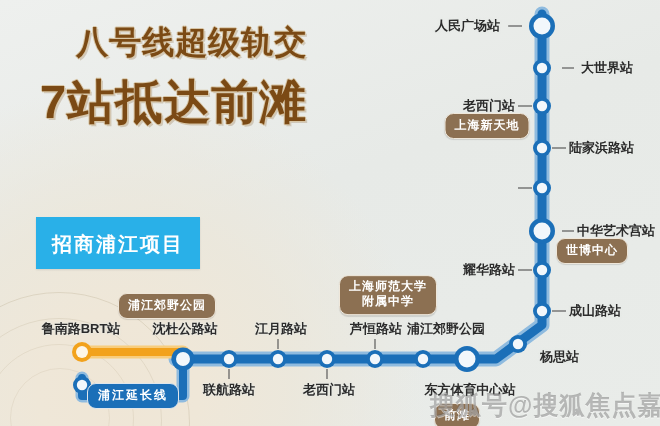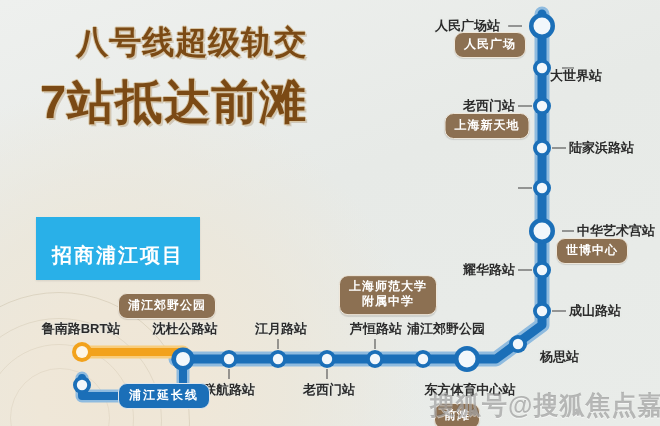--- a/index.html
+++ b/index.html
@@ -36,21 +36,21 @@
   }
   .hl1{font-size:32px;text-align:right;}
   .hl2{font-size:47px;margin-top:17px;}
 
   
   .badge-project{
     position:absolute;left:36px;top:217px;z-index:9;
     background:#29b0e8;
     color:#ffffff;
     font-size:20px;font-weight:bold;letter-spacing:2px;
-    padding:25px 16px 11px 16px;
+    padding:14px 16px 11px 16px;
     box-shadow:0 1px 2px rgba(0,0,0,0.10);
   }
 
   
   #map{position:absolute;left:0;top:0;width:660px;height:426px;}
 
   
   .lbl{
     position:absolute;z-index:6;
     color:#2b2b2b;font-size:13px;font-weight:bold;
@@ -82,21 +82,20 @@
   .tag-blue{
     position:absolute;z-index:7;
     background:#1b6fb8;
     color:#ffffff;
     font-size:12px;font-weight:bold;letter-spacing:2px;
     padding:3px 10px 4px 10px;
     border-radius:9px;
     border:1px solid #dfe6ec;
     white-space:nowrap;
     transform:translate(-50%,-50%);
-    margin-left:31px;
   }
 
   
   .watermark{
     position:absolute;z-index:20;
     left:430px;top:389px;
     font-size:25px;font-weight:bold;letter-spacing:1px;
     color:rgba(95,95,95,0.42);
     text-shadow:0 1px 0 rgba(255,255,255,0.55);
     white-space:nowrap;
@@ -202,39 +201,38 @@
     <circle cx="183" cy="359" r="7" fill="#f2f7fb"></circle>
 
     <circle cx="82" cy="352" r="10" fill="#f2a21c"></circle>
     <circle cx="82" cy="352" r="6" fill="#fdf6e8"></circle>
 
     <circle cx="82" cy="385" r="9" fill="#1b6fb8"></circle>
     <circle cx="82" cy="385" r="5.2" fill="#f2f7fb"></circle>
   </svg>
 
   <div class="lbl r" style="left:500px;top:26px;">人民广场站</div>
-  <div class="lbl l" style="left:550px;top:68px;margin-top:8px;">大世界站</div>
+  <div class="lbl l" style="left:581px;top:68px;">大世界站</div>
   <div class="lbl r" style="left:515px;top:106px;">老西门站</div>
   <div class="lbl l" style="left:569px;top:148px;">陆家浜路站</div>
   <div class="lbl l" style="left:577px;top:231px;">中华艺术宫站</div>
   <div class="lbl r" style="left:515px;top:270px;">耀华路站</div>
   <div class="lbl l" style="left:569px;top:311px;">成山路站</div>
   <div class="lbl l" style="left:540px;top:357px;">杨思站</div>
 
   <div class="lbl c" style="left:185px;top:329px;">沈杜公路站</div>
   <div class="lbl c" style="left:229px;top:390px;">联航路站</div>
   <div class="lbl c" style="left:281px;top:329px;">江月路站</div>
   <div class="lbl c" style="left:329px;top:390px;">老西门站</div>
   <div class="lbl c" style="left:376px;top:329px;">芦恒路站</div>
   <div class="lbl c" style="left:446px;top:329px;">浦江郊野公园</div>
   <div class="lbl c" style="left:470px;top:390px;">东方体育中心站</div>
 
   <div class="lbl c" style="left:81px;top:329px;">鲁南路BRT站</div>
 
-  <div class="tag-brown c" style="left:490px;top:45px;">人民广场</div>
   <div class="tag-brown c" style="left:487px;top:126px;">上海新天地</div>
   <div class="tag-brown c" style="left:592px;top:251px;">世博中心</div>
   <div class="tag-brown c" style="left:457px;top:416px;text-align:right;">前滩</div>
   <div class="tag-brown c" style="left:167px;top:306px;">浦江郊野公园</div>
   <div class="tag-brown c two" style="left:388px;top:295px;">
     <span class="t1">上海师范大学</span>
     <span class="t2">附属中学</span>
   </div>
 
   <div class="tag-blue" style="left:133px;top:396px;">浦江延长线</div>

